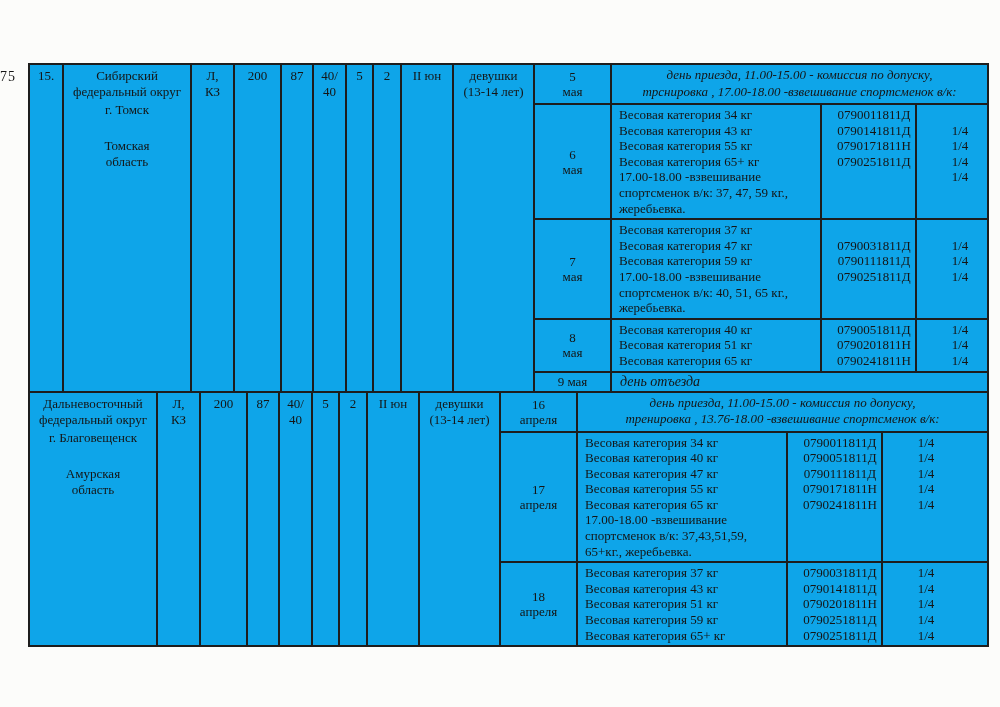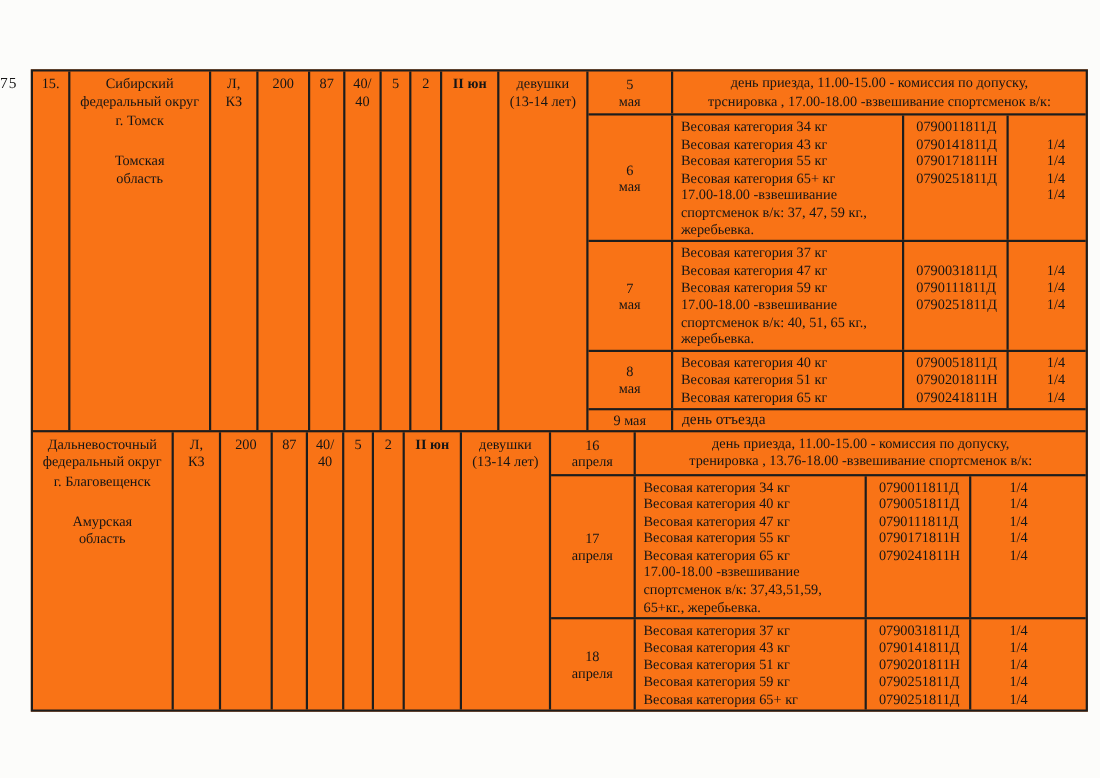--- a/index.html
+++ b/index.html
@@ -14,73 +14,73 @@
     background:#fcfcfa;overflow:hidden;
   }
   .page-number{
     position:absolute;top:36px;left:0;width:985px;
     text-align:left;font-size:14px;letter-spacing:1px;margin-top:33px;
   }
   .doc-table{
     position:absolute;left:28px;top:63px;width:957px;
     border:2px solid #1d1d1d;
     box-sizing:content-box;
-    background:#f97316;
+    background:#0ea5e9;
   }
   .region-row{display:flex;align-items:stretch;}
   .region-row.second{border-top:2px solid #1d1d1d;}
   .cell{
     border-right:2px solid #1d1d1d;
     box-sizing:border-box;
     font-size:13px;
     text-align:center;
     padding-top:3px;
   }
   .c-num{flex:0 0 34px;}
   .c-region{flex:0 0 128px;line-height:16px;}
   .c-type{flex:0 0 43px;line-height:16px;}
   .c-qty{flex:0 0 47px;}
   .c-n2{flex:0 0 32px;}
   .c-n3{flex:0 0 33px;line-height:16px;}
   .c-n4{flex:0 0 27px;}
   .c-n5{flex:0 0 28px;}
-  .c-rank{flex:0 0 52px;font-weight:bold;}
+  .c-rank{flex:0 0 52px;}
   .c-group{flex:0 0 81px;line-height:16px;}
   .c-region .city{margin-top:2px;}
   .c-region .area{margin-top:20px;}
   .schedule{flex:1 1 auto;display:flex;flex-direction:column;}
   .day-block{display:flex;align-items:stretch;}
   .day-block.bt{border-top:2px solid #1d1d1d;}
   .date-col{
     flex:0 0 77px;border-right:2px solid #1d1d1d;box-sizing:border-box;
     display:flex;flex-direction:column;justify-content:center;align-items:center;
     font-size:13px;line-height:15px;text-align:center;
   }
-  .merged{flex:1 1 auto;box-sizing:border-box;}
+  .merged{flex:1 1 auto;box-sizing:border-box;font-style:italic;}
   .arrival{
     text-align:center;font-size:13px;line-height:16.5px;
     padding:2px 6px 3px 6px;
   }
   .departure{
     font-size:14px;line-height:16px;text-align:left;
     padding:1px 0 1px 8px;min-height:16px;
   }
   .texts{flex:0 0 210px;border-right:2px solid #1d1d1d;}
   .codes{flex:0 0 95px;border-right:2px solid #1d1d1d;}
   .quotas{flex:0 0 70px;padding-left:16px;}
   .texts,.codes,.quotas{
     box-sizing:border-box;display:flex;flex-direction:column;
     padding-top:2px;padding-bottom:2px;
   }
   .line{
     height:15.6px;font-size:13px;line-height:15.6px;
     white-space:nowrap;
   }
   .texts .line{padding-left:7px;text-align:left;}
-  .codes .line{padding-left:11px;text-align:left;}
+  .codes .line{padding-left:11px;text-align:center;}
   .quotas .line{text-align:center;}
 </style>
 </head>
 <body>
 
 <div class="page">
   <div class="page-number">75</div>
 
   <div class="doc-table">
 

